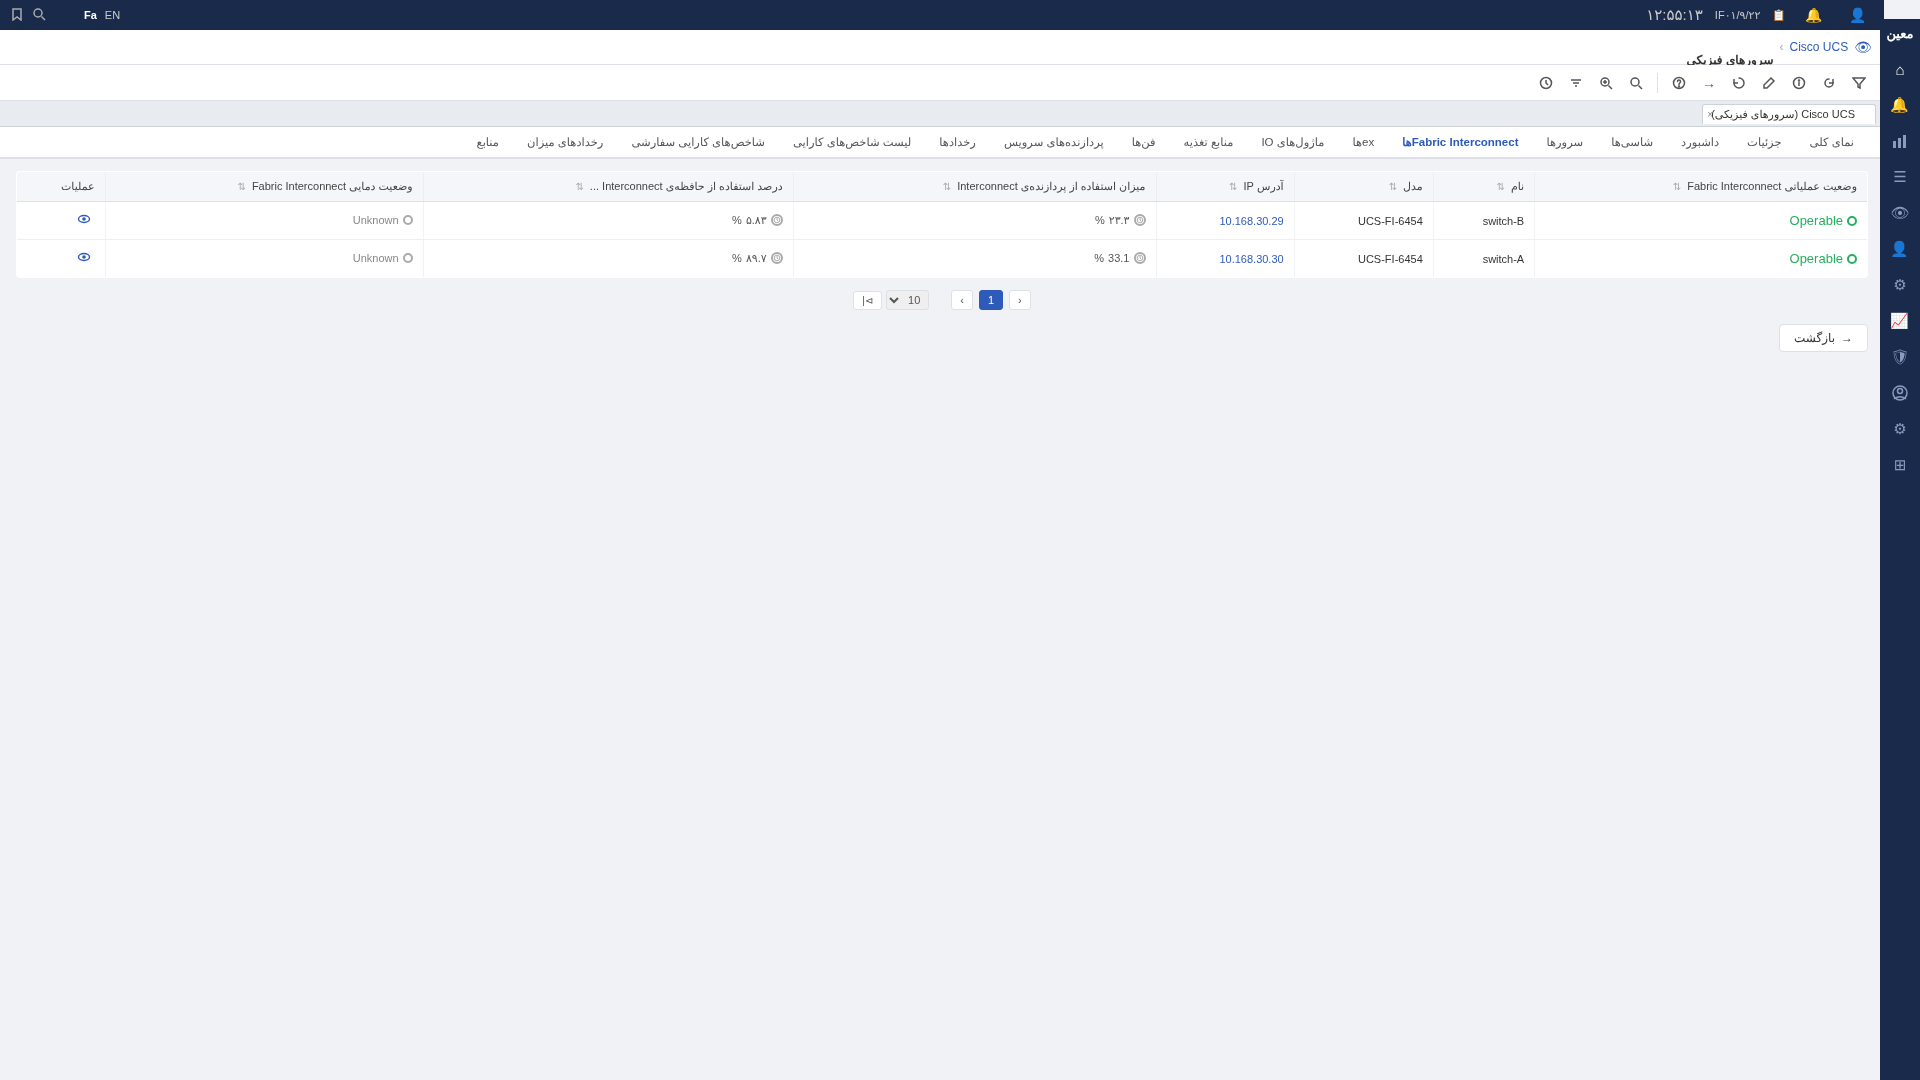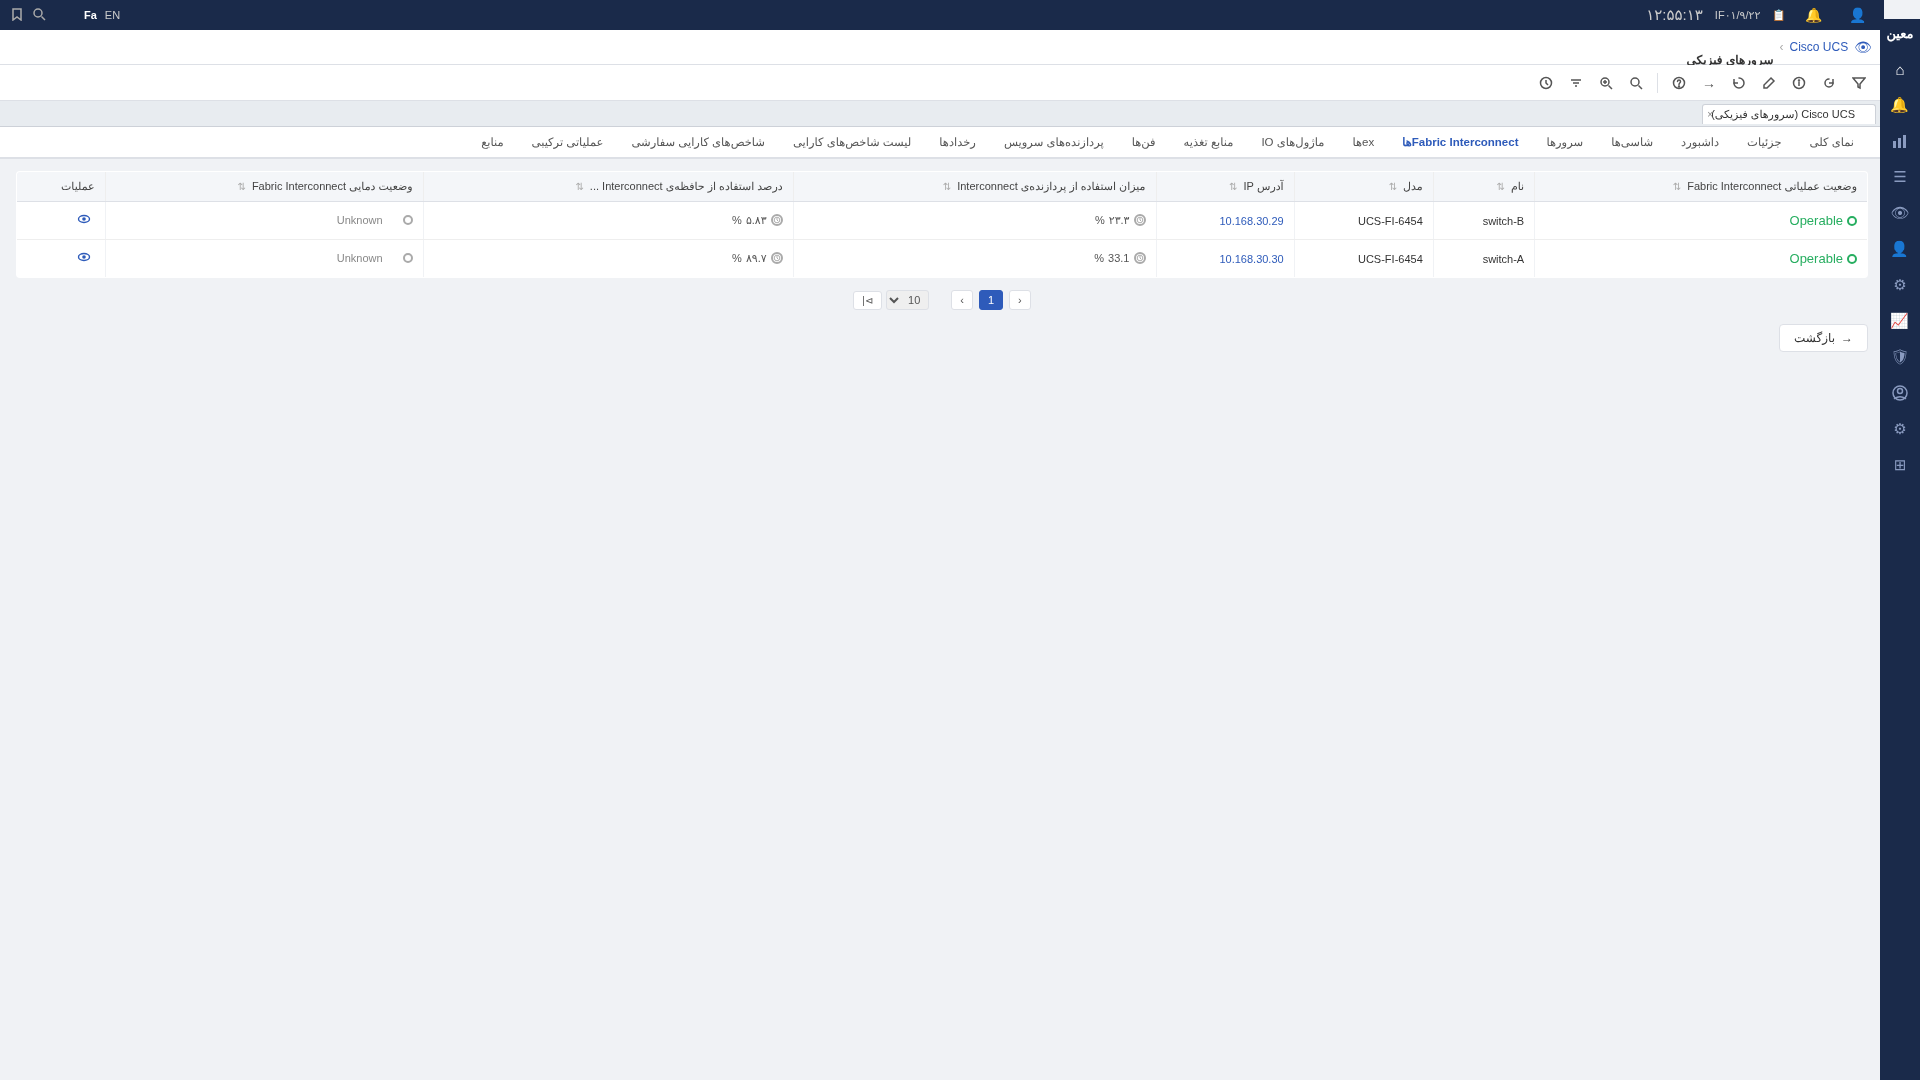--- a/index.html
+++ b/index.html
@@ -175,21 +175,21 @@
       width: 10px;
       height: 10px;
       border-radius: 50%;
       border: 2px solid #27ae60;
       display: inline-block;
     }
     .status-unknown {
       color: #888;
       display: inline-flex;
       align-items: center;
-      gap: 20px;
+      gap: 4px;
     }
     .status-unknown-dot {
       width: 10px;
       height: 10px;
       border-radius: 50%;
       border: 2px solid #aaa;
       display: inline-block;
     }
     .metric-val {
       display: inline-flex;
@@ -470,21 +470,21 @@
     <div class="tab-item">سرورها</div>
     <div class="tab-item active">Fabric Interconnect‌ها</div>
     <div class="tab-item">ex‌ها</div>
     <div class="tab-item">ماژول‌های IO</div>
     <div class="tab-item">منابع تغذیه</div>
     <div class="tab-item">فن‌ها</div>
     <div class="tab-item">پردازنده‌های سرویس</div>
     <div class="tab-item">رخدادها</div>
     <div class="tab-item">لیست شاخص‌های کارایی</div>
     <div class="tab-item">شاخص‌های کارایی سفارشی</div>
-    <div class="tab-item">عملیاتی ترکیبی</div>
+    <div class="tab-item">رخدادهای میزان</div>
     <div class="tab-item">منابع</div>
   </div>
 
   <div class="scroll-area">
     <div class="main-content">
 
       
       <table class="data-table">
         <thead>
           <tr>

